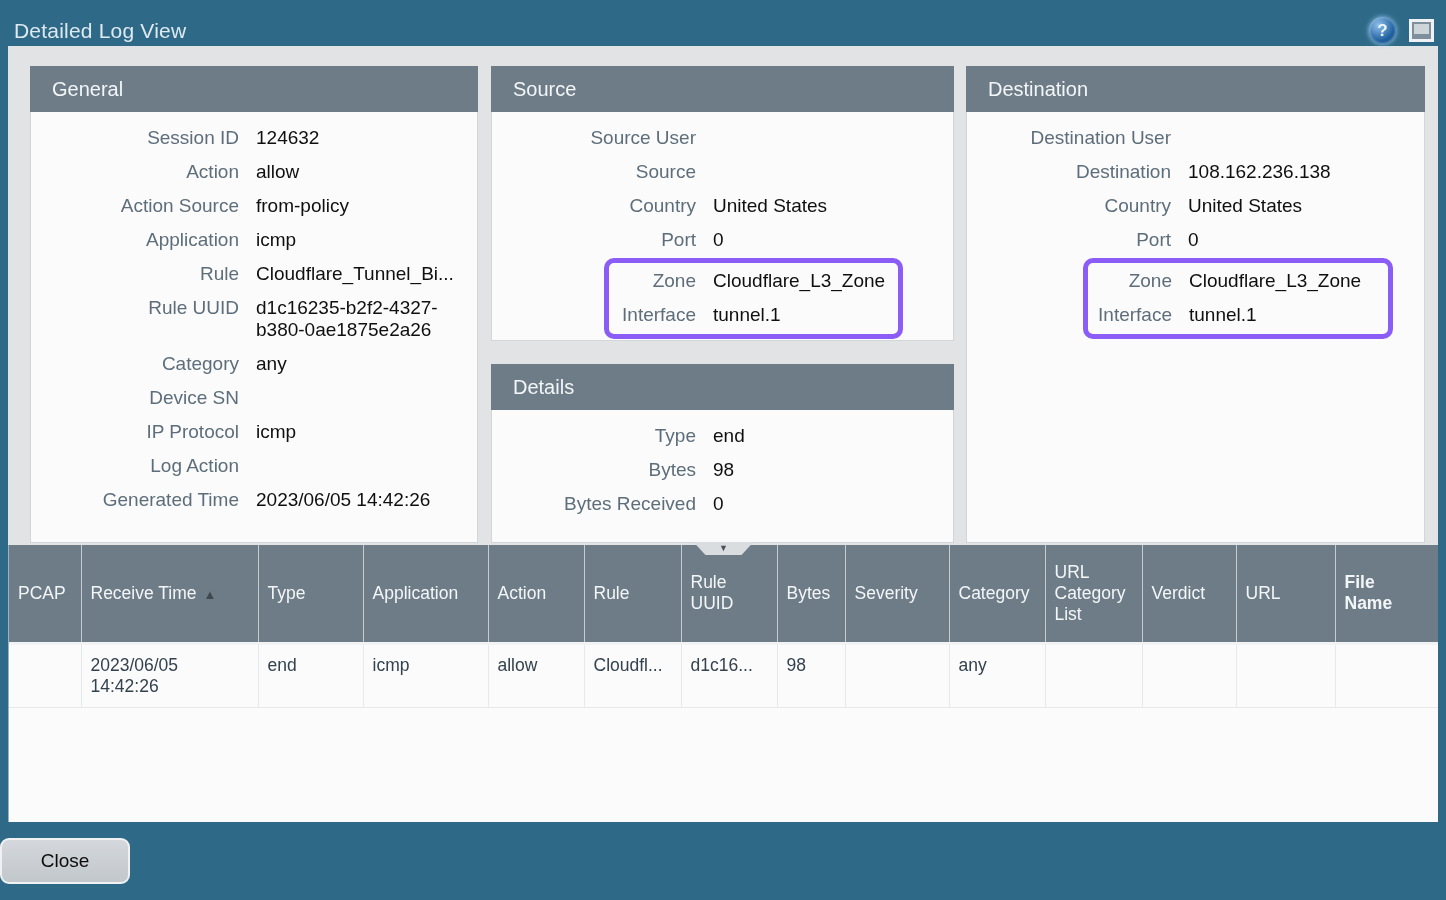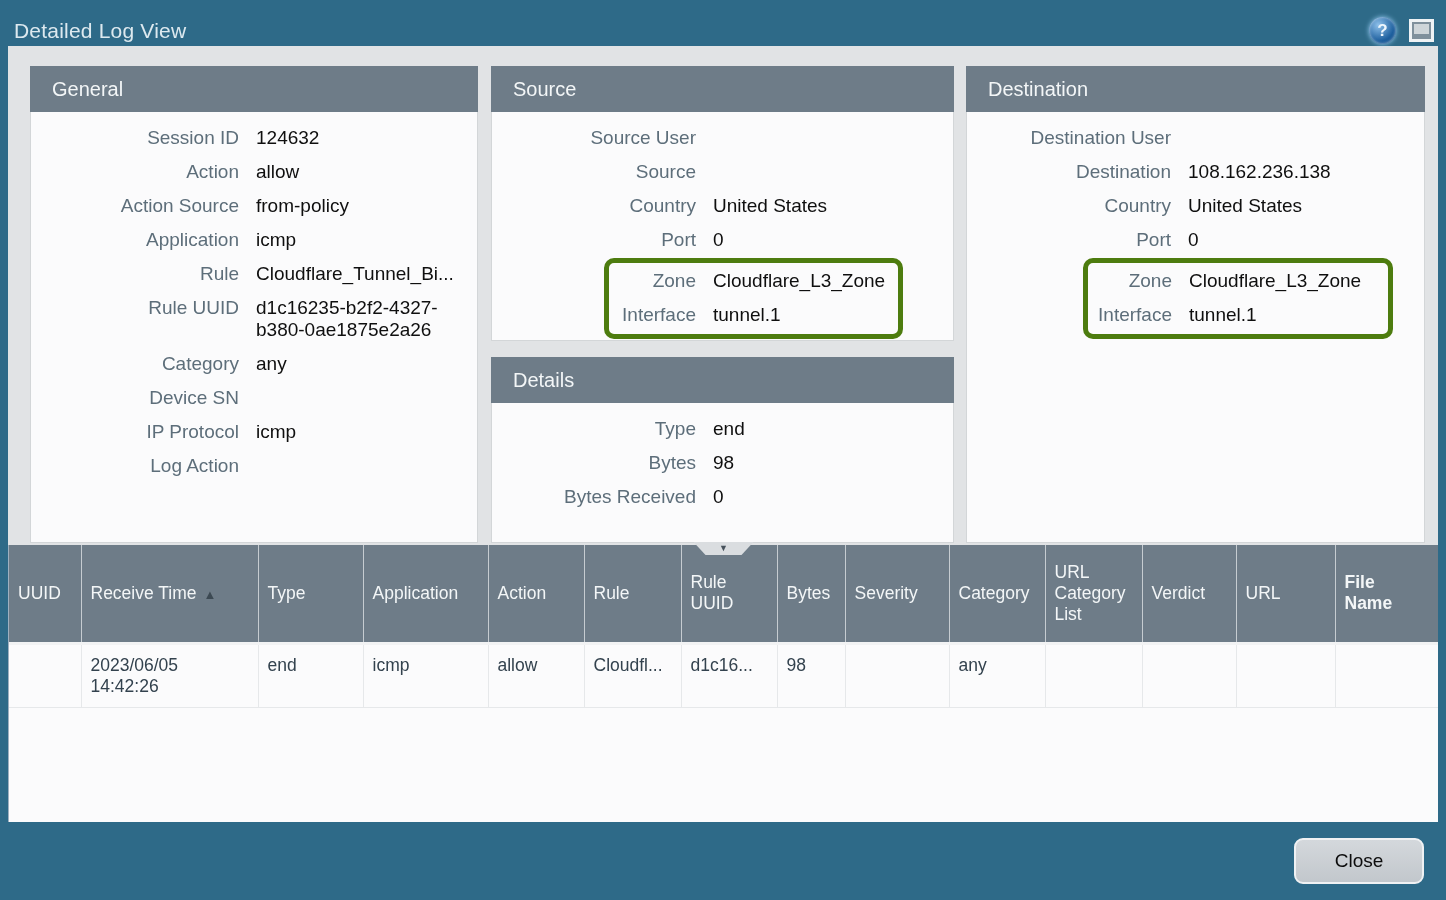--- a/index.html
+++ b/index.html
@@ -33,27 +33,27 @@
     height:46px; flex:none; background:#6e7c88; color:#f3f6f7;
     font-size:20px; display:flex; align-items:center; padding:0 22px;
   }
   .panel-body {
     flex:1; background:#fbfbfc; padding-top:9px; overflow:hidden;
     border:1px solid #d3d6d8; border-top:none;
   }
   .panel-general { width:448px; flex:none; margin-right:13px; }
   .mid-col { width:463px; flex:none; margin-right:12px; height:477px; display:flex; flex-direction:column; }
   .panel-source { height:auto; flex:none; }
-  .panel-details { flex:1; margin-top:16px; height:auto; overflow:hidden; }
+  .panel-details { flex:1; margin-top:23px; height:auto; overflow:hidden; }
   .panel-destination { width:459px; flex:none; }
   .frow { display:flex; padding:6px 0; font-size:19px; line-height:22px; min-height:34px; }
   .flabel { width:208px; flex:none; text-align:right; color:#5d6e7a; }
   .mid-col .flabel, .panel-destination .flabel { width:204px; }
   .fvalue { margin-left:17px; color:#0f0f0f; white-space:pre-line; flex:1; padding-right:6px; word-break:break-word; }
-  .hl-box { border:5px solid #4d7c0f; border-radius:10px; padding:1px 0 2px 0; }
+  .hl-box { border:5px solid #8b5cf6; border-radius:10px; padding:1px 0 2px 0; }
   .hl-src { margin:1px 50px 1px 112px; }
   .hl-src .flabel { width:87px; }
   .hl-dst { margin:1px 31px 1px 116px; }
   .hl-dst .flabel { width:84px; }
   
   .table-region {
     position:relative; height:277px; margin:0 8px; background:#fbfbfc;
     border-left:1px solid #9fb0c0;
   }
   .splitter-handle {
@@ -74,21 +74,21 @@
   table.log th:last-child { border-right:none; }
   table.log td {
     font-size:17.5px; color:#33424e; vertical-align:top; height:64px;
     padding:10px 6px 6px 9px; border-right:1px solid #e6e8ea;
     border-bottom:1px solid #e6e8ea; white-space:pre-line; overflow:hidden;
   }
   table.log td:last-child { border-right:none; }
   .sort-arrow { font-size:13px; color:#3c4953; margin-left:7px; }
   .th-file-inner { width:48px;font-weight:bold; }
   
-  .bottombar { height:78px; display:flex; align-items:center; justify-content:flex-end; padding-right:22px; }
+  .bottombar { height:78px; display:flex; align-items:center; padding-right:22px; }
   .close-btn {
     width:130px; height:46px; border:2px solid #eff1f3; border-radius:9px;
     background:linear-gradient(#d4d8dc,#c2c7cc); color:#0c0c0c;
     font-size:19px; font-family:"Liberation Sans", sans-serif; cursor:pointer;
   }
 </style>
 </head>
 <body>
 
 <div class="titlebar">
@@ -139,20 +139,24 @@
           <span class="flabel">Device SN</span>
           <span class="fvalue"></span>
         </div>
       <div class="frow">
           <span class="flabel">IP Protocol</span>
           <span class="fvalue">icmp</span>
         </div>
       <div class="frow">
           <span class="flabel">Log Action</span>
           <span class="fvalue"></span>
+        </div>
+      <div class="frow">
+          <span class="flabel">Generated Time</span>
+          <span class="fvalue">2023/06/05 14:42:26</span>
         </div>
     </div>
   </div>
 
   <div class="mid-col">
     <div class="panel panel-source">
       <div class="panel-header">
         <span>Source</span>
       </div>
       <div class="panel-body">
@@ -256,21 +260,21 @@
         <col style="width:68px">
       <col style="width:104px">
         <col style="width:96px">
         <col style="width:97px">
         <col style="width:94px">
       <col style="width:99px">
         <col style="width:103px">
     </colgroup>
     <thead>
       <tr>
-        <th><span>UUID</span></th>
+        <th><span>PCAP</span></th>
         <th><span>Receive Time</span><span class="sort-arrow">▲</span></th>
         <th><span>Type</span></th>
         <th><span>Application</span></th>
         <th><span>Action</span></th>
         <th><span>Rule</span></th>
         <th><span>Rule UUID</span></th>
         <th><span>Bytes</span></th>
         <th><span>Severity</span></th>
         <th><span>Category</span></th>
         <th><span>URL Category List</span></th>

